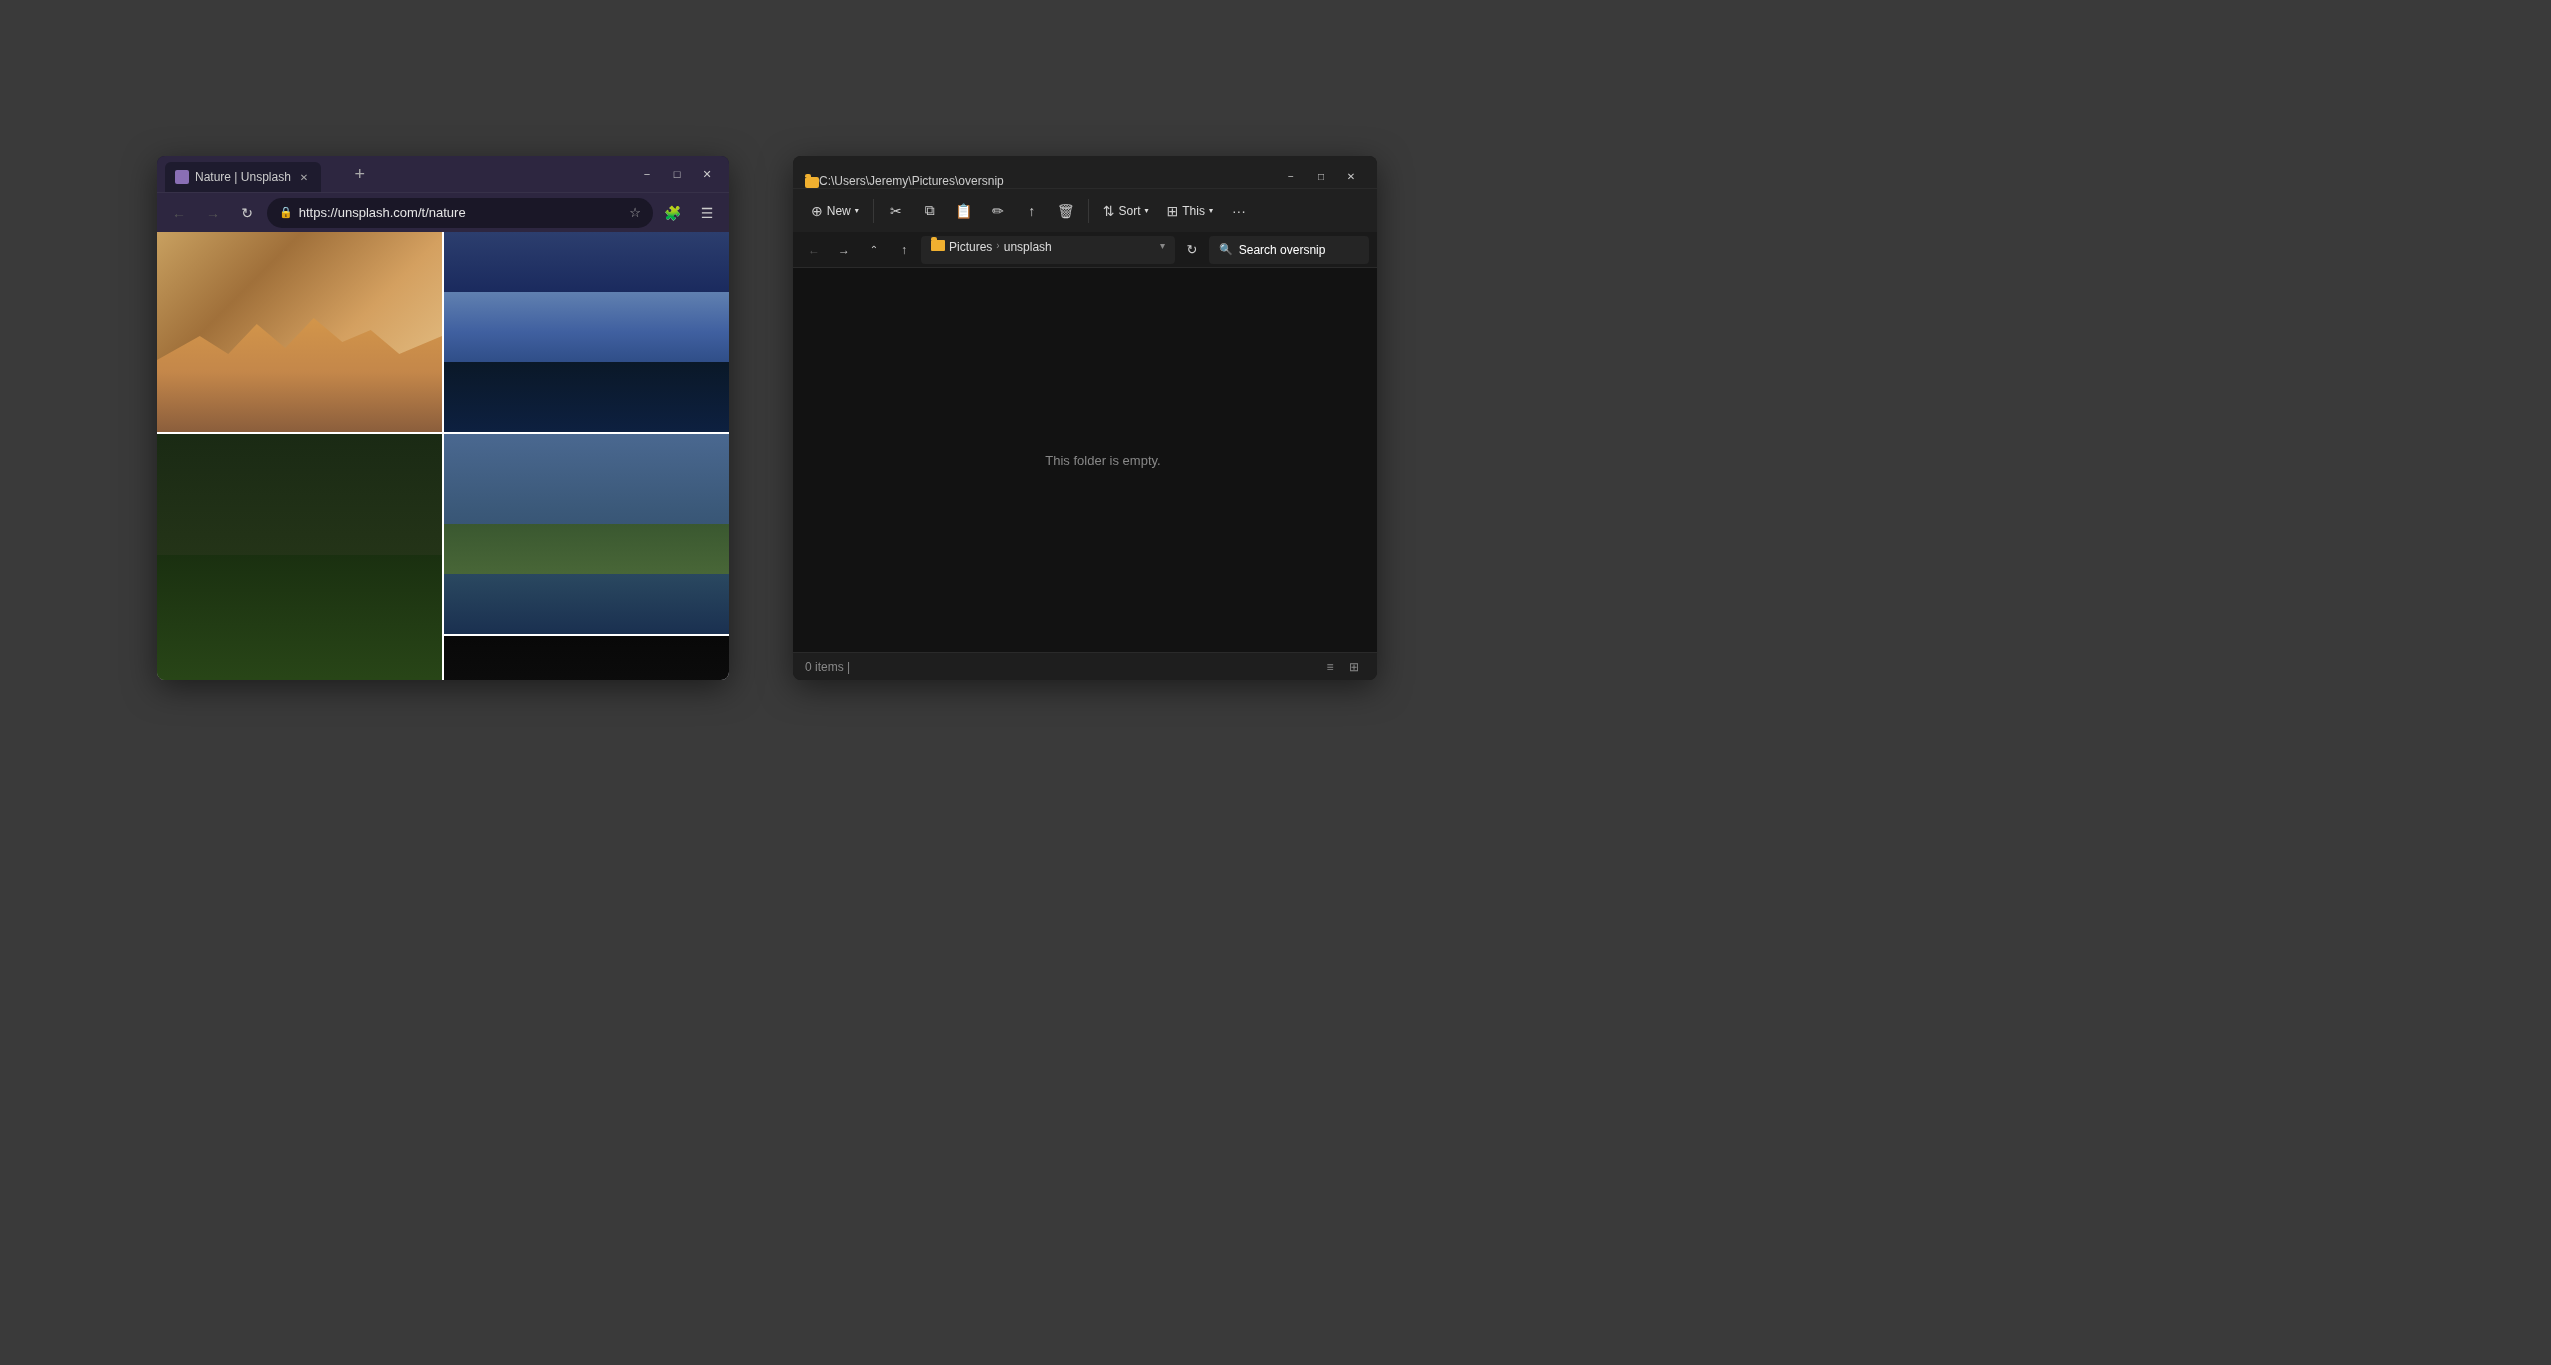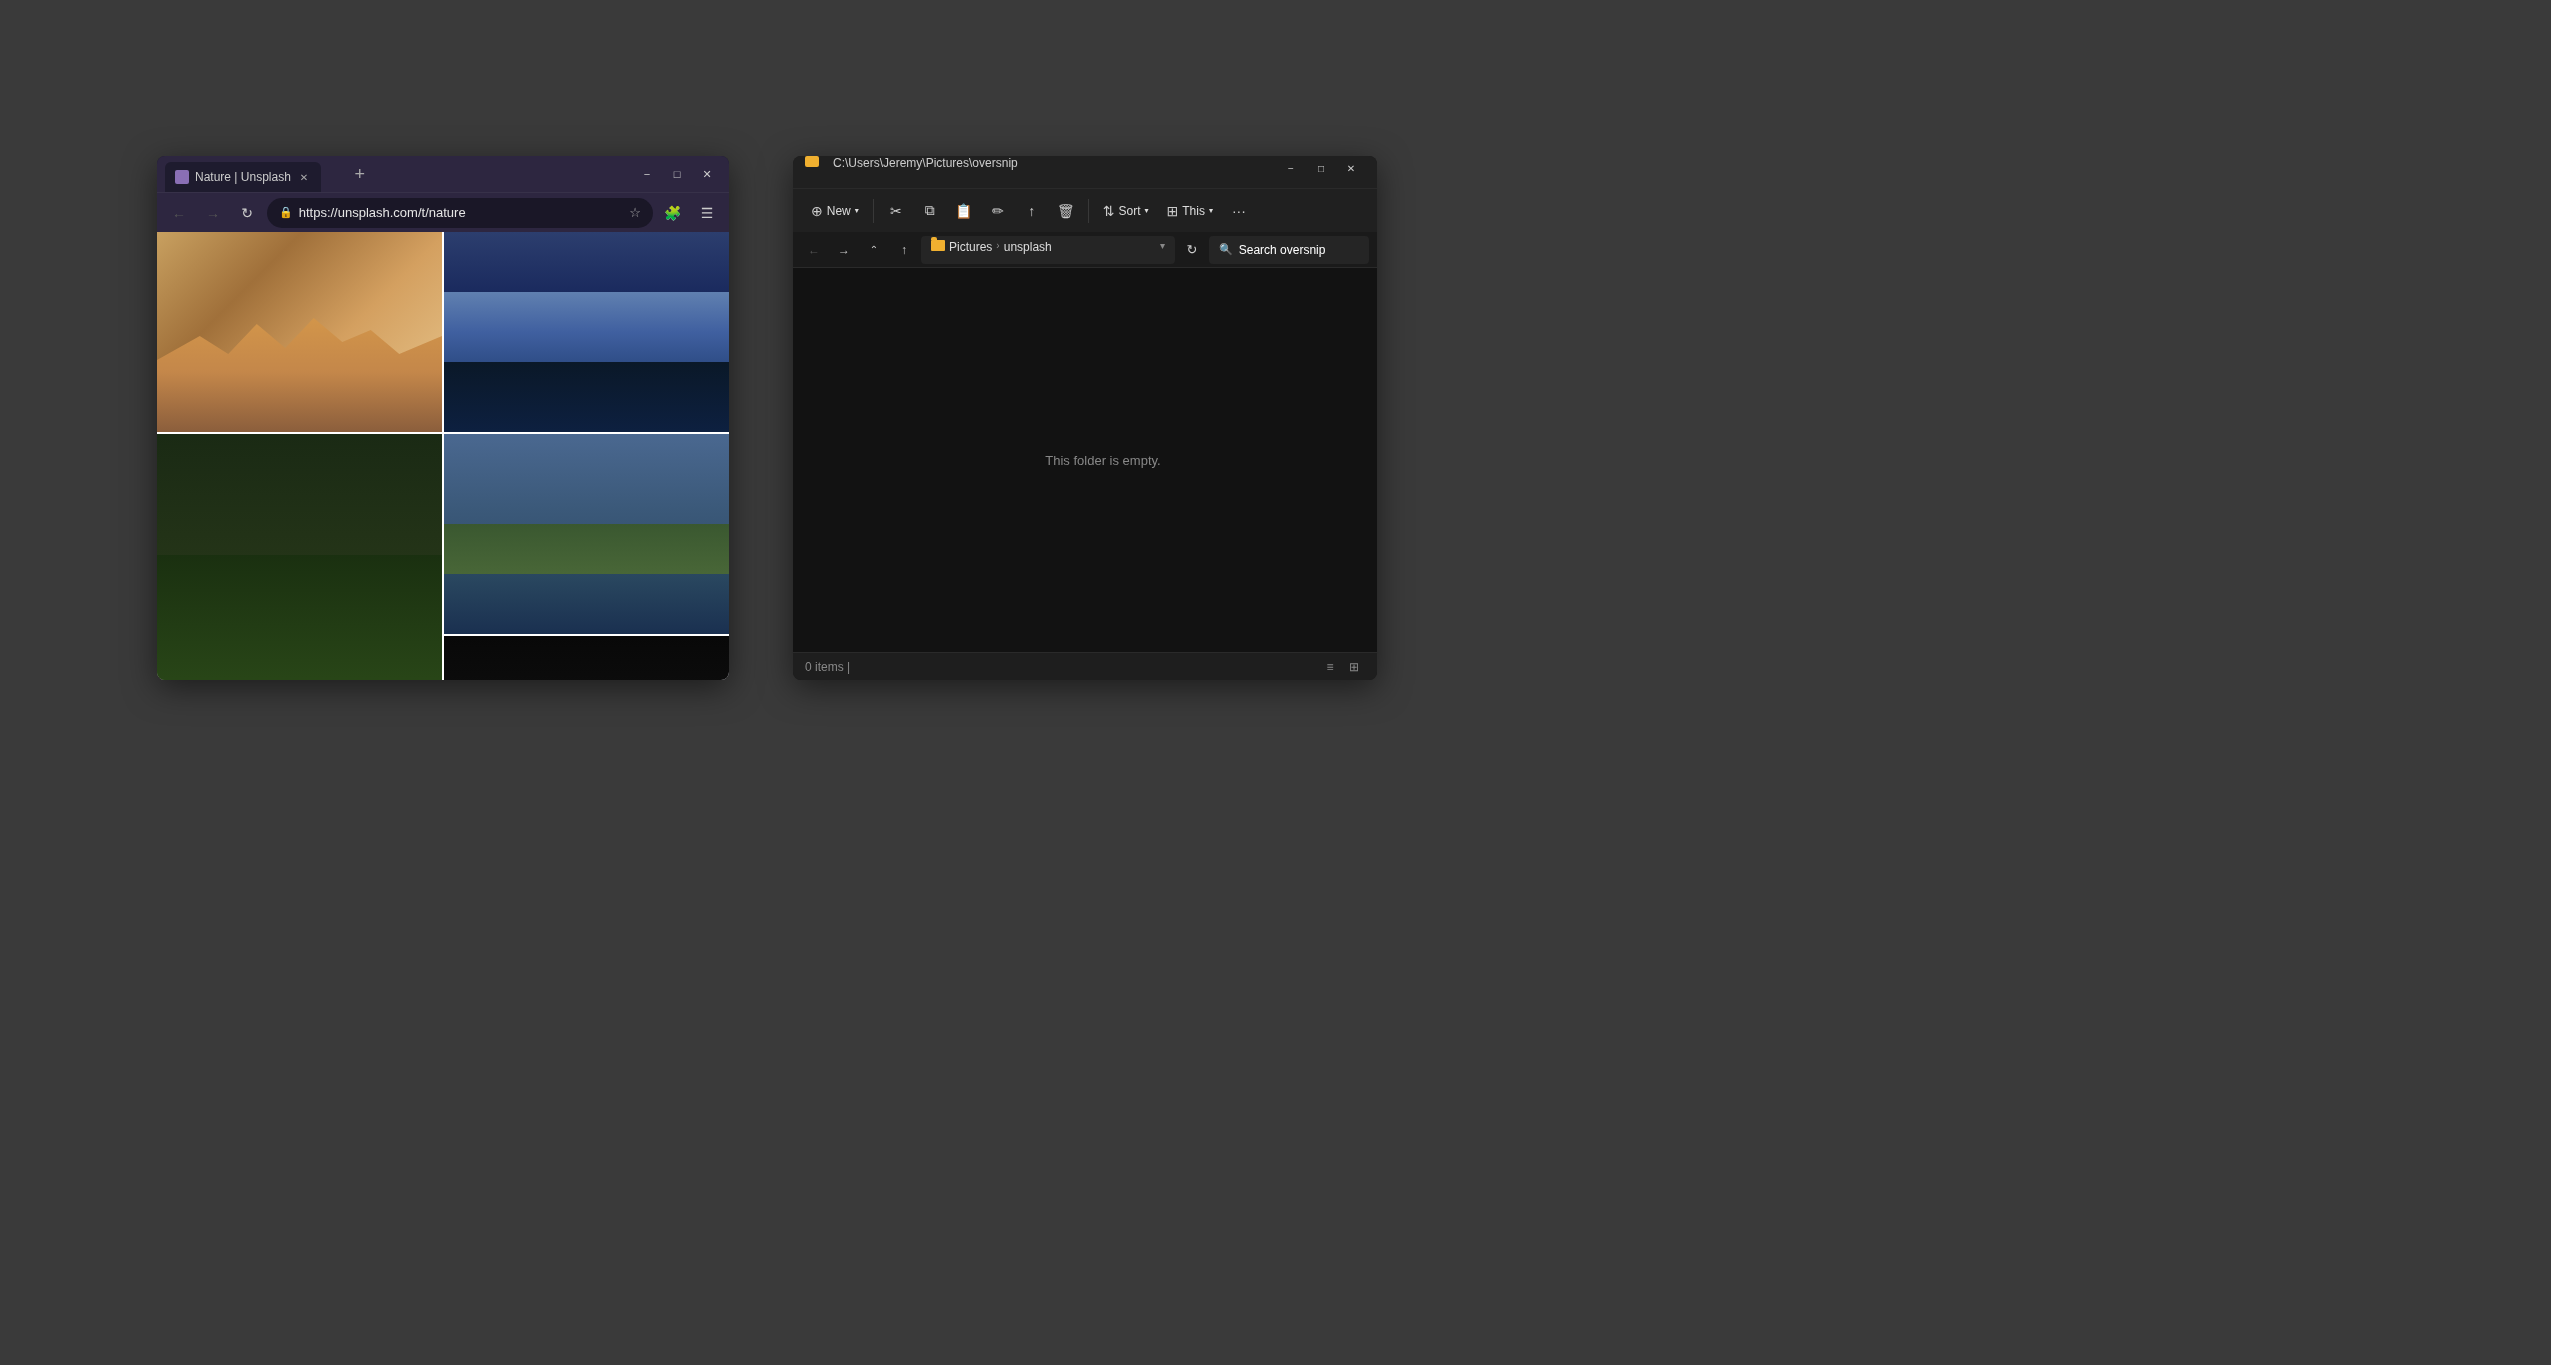--- a/index.html
+++ b/index.html
@@ -269,23 +269,23 @@
       background: #1a1a1a;
       border-radius: 8px;
       overflow: hidden;
       box-shadow: 0 8px 32px rgba(0,0,0,0.5);
     }
 
     .explorer-titlebar {
       background: #202020;
       height: 32px;
       display: flex;
-      align-items: flex-start;
+      align-items: flex-end;
       padding: 0 12px;
-      gap: 14px;
+      gap: 0;
     }
 
     .explorer-title-text {
       color: #ccc;
       font-size: 12px;
       flex: 1;
       display: flex;
       align-items: center;
       gap: 6px;
     }

